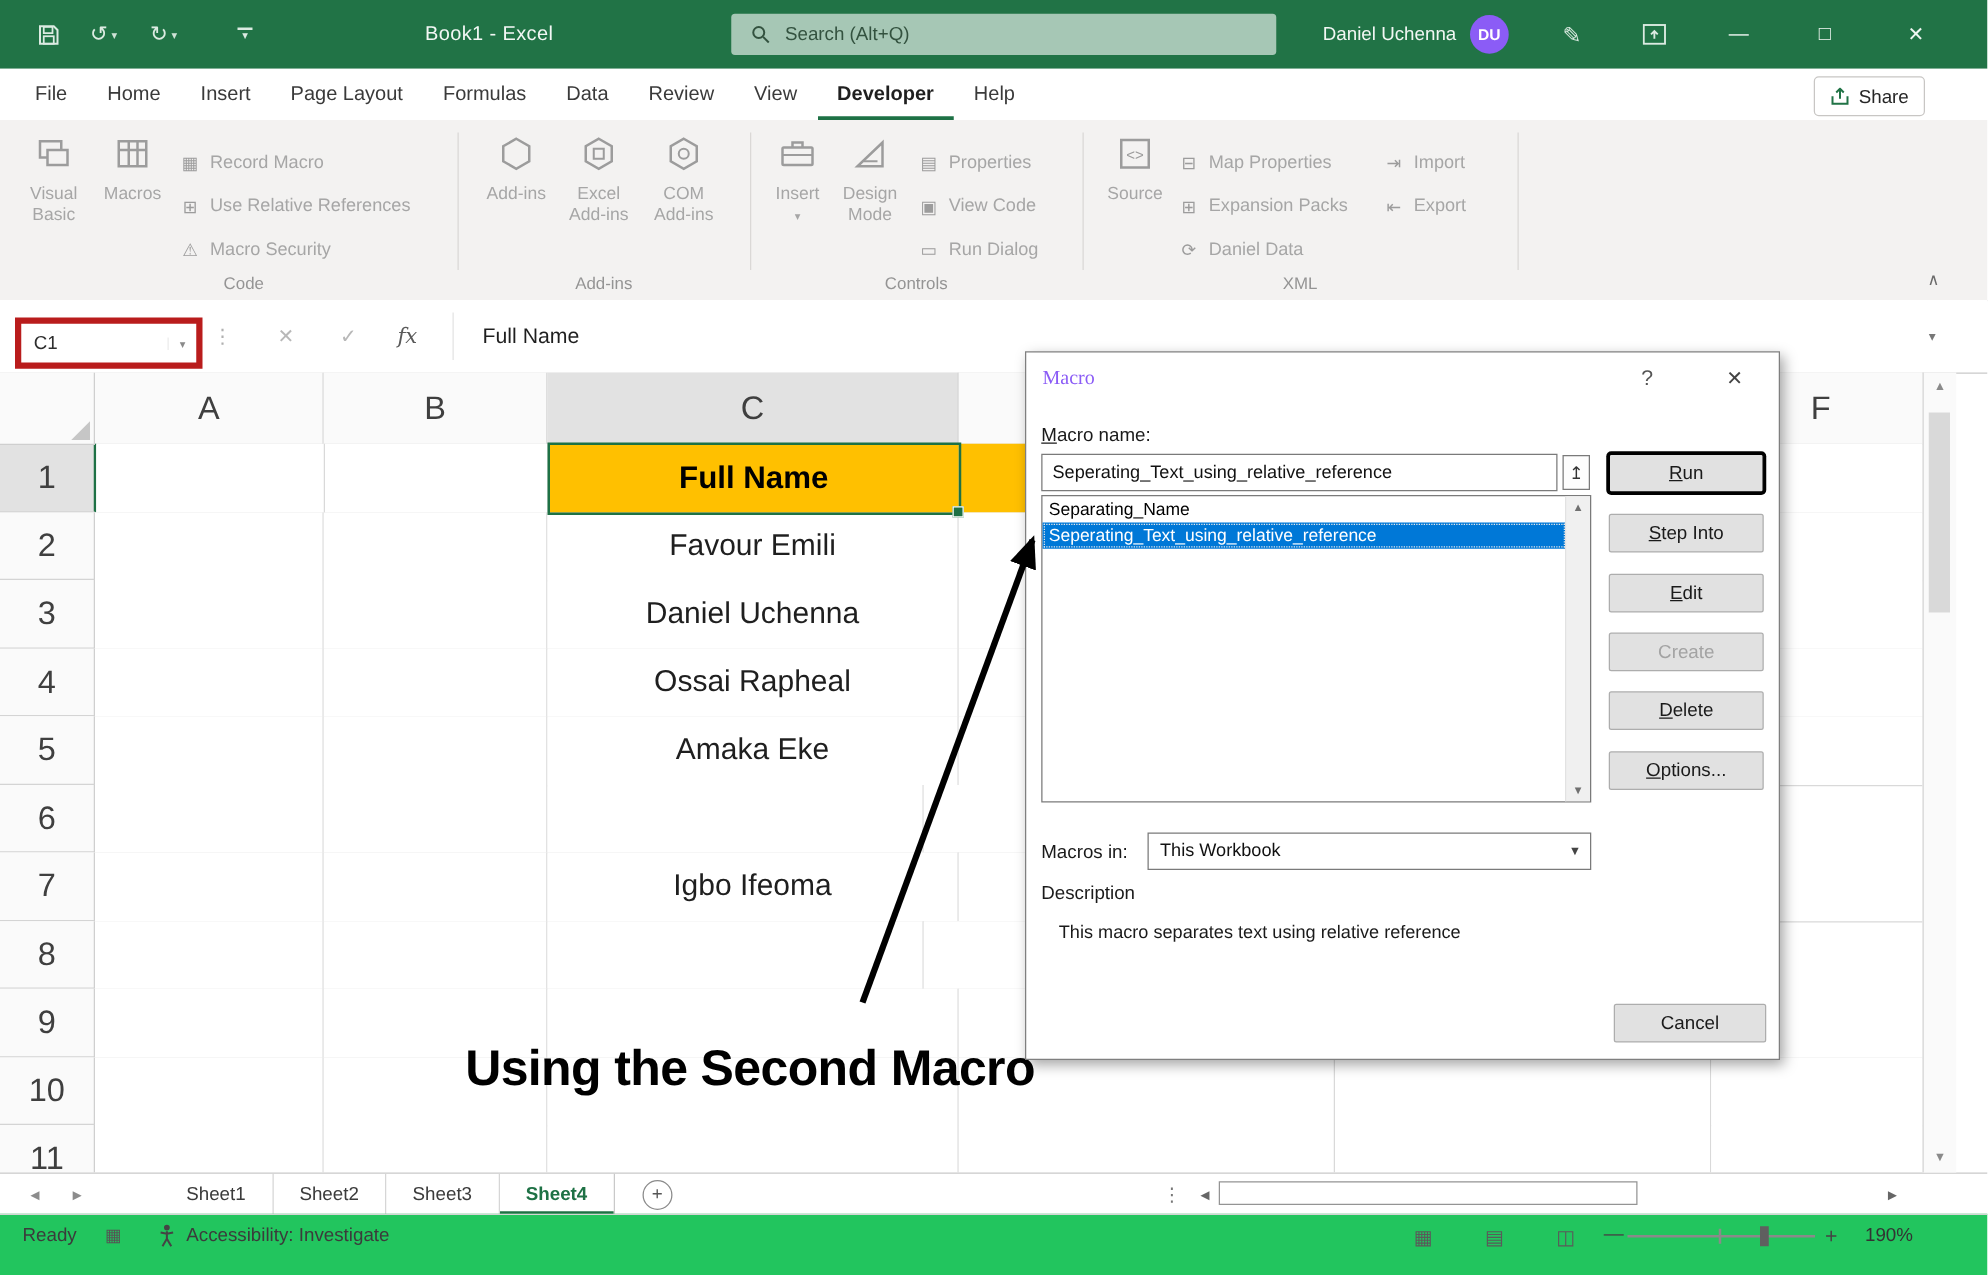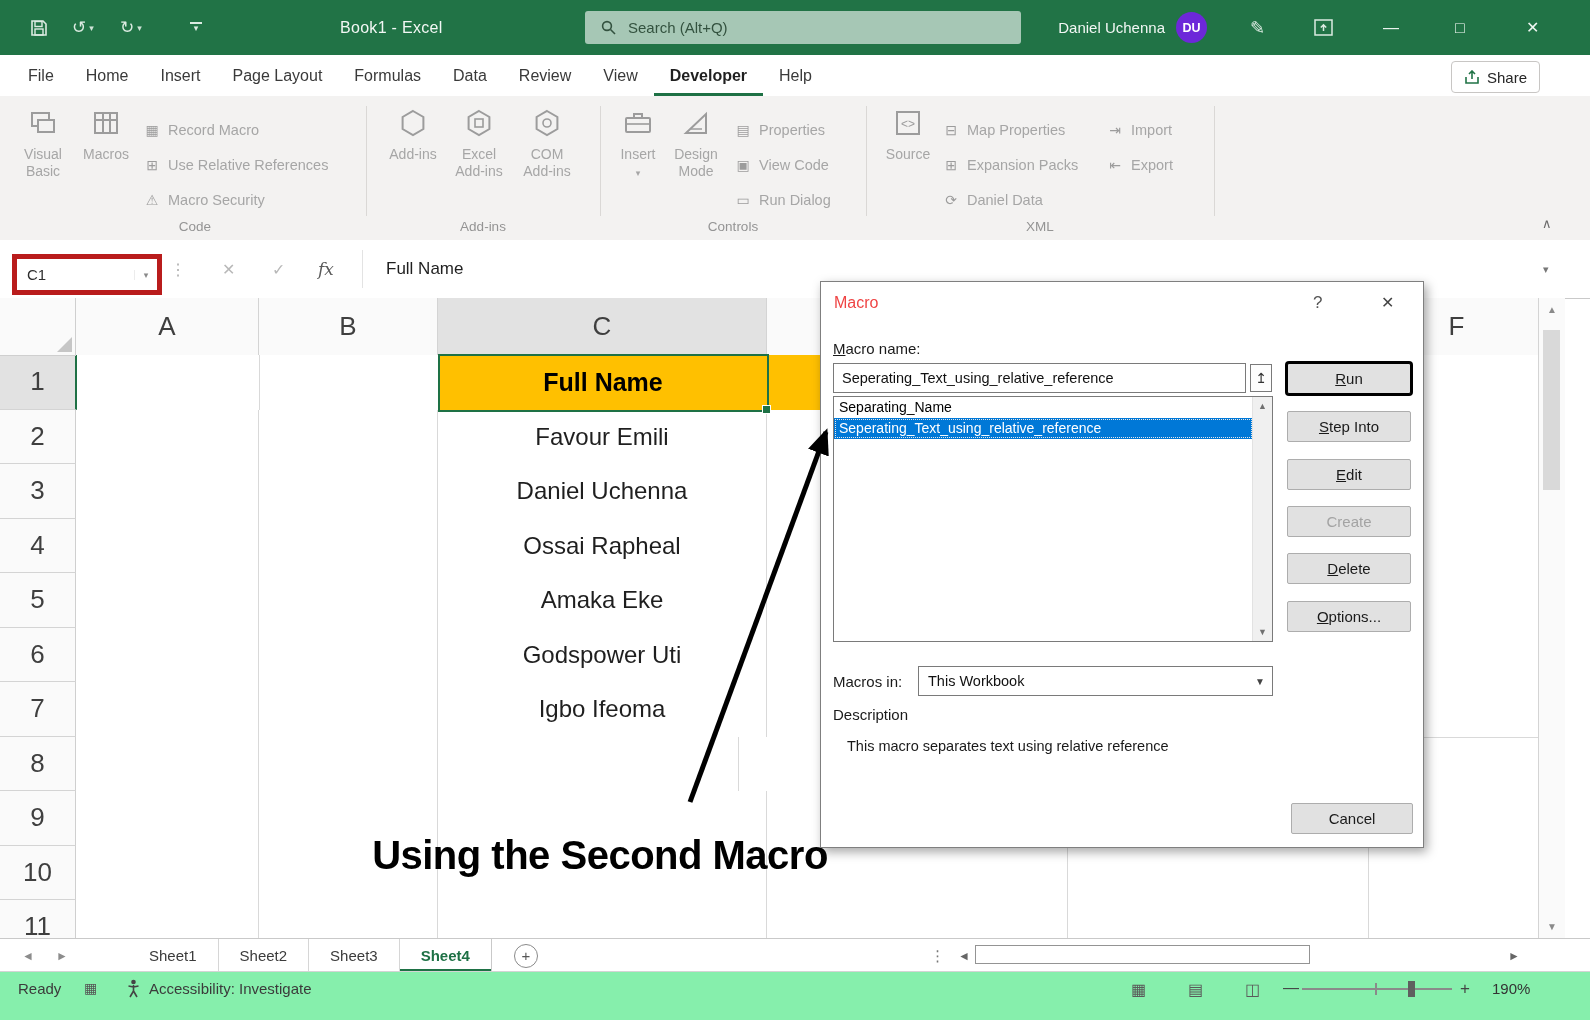--- a/index.html
+++ b/index.html
@@ -10,21 +10,21 @@
 
   
   .titlebar{position:absolute;left:0;top:0;width:1590px;height:55px;background:#217346;color:#eef5f0;}
   .tb-item{position:absolute;top:0;height:55px;display:flex;align-items:center;}
   .tb-glyph{font-size:17px;color:#dcebe2;}
   .tb-caret{font-size:9px;color:#cfe3d7;margin-left:3px;}
   .tb-title{font-size:16px;color:#f2f7f4;letter-spacing:.3px;}
   .searchbox{position:absolute;left:585px;top:11px;width:420px;height:33px;background:#a6c7b5;border-radius:3px;
              display:flex;align-items:center;padding-left:16px;gap:12px;}
   .searchbox span{font-size:15px;color:#33523f;}
-  .avatar{position:absolute;left:1176px;top:12px;width:31px;height:31px;border-radius:50%;background:#6d28d9;
+  .avatar{position:absolute;left:1176px;top:12px;width:31px;height:31px;border-radius:50%;background:#8b5cf6;
           display:flex;align-items:center;justify-content:center;font-size:12.5px;font-weight:700;color:#fff;}
   .winbtn{font-size:16px;color:#f0f6f2;}
 
   
   .menubar{position:absolute;left:0;top:55px;width:1590px;height:41px;background:#fff;display:flex;align-items:stretch;padding-left:12px;}
   .mtab{display:flex;align-items:center;padding:0 16px;font-size:16px;color:#3a3a3a;}
   .mtab.active{font-weight:700;color:#1f1f1f;box-shadow:inset 0 -3px 0 #1e7145;}
   .sharebtn{position:absolute;left:1451px;top:61px;height:30px;border:1px solid #c8c6c4;border-radius:4px;background:#fff;
             display:flex;align-items:center;gap:7px;padding:0 12px;font-size:15px;color:#262626;}
 
@@ -106,21 +106,21 @@
   .tabnav{width:106px;display:flex;align-items:center;gap:22px;padding-left:22px;color:#8c8c8c;font-size:12px;}
   .stab{display:flex;align-items:center;padding:0 21px;font-size:15px;color:#3b3b3b;border-right:1px solid #d6d6d6;}
   .stab.active{color:#1e7145;font-weight:700;box-shadow:inset 0 -3px 0 #1e7145;border-right:1px solid #c9c9c9;}
   .addsheet{margin-left:22px;align-self:center;width:22px;height:22px;border:1px solid #8a8a8a;border-radius:50%;
             display:flex;align-items:center;justify-content:center;font-size:15px;color:#555;}
   .kebab{position:absolute;left:930px;top:0;height:33px;display:flex;align-items:center;color:#777;font-size:15px;}
   .hsa{position:absolute;top:0;height:33px;display:flex;align-items:center;color:#666;font-size:12px;}
   .hthumb{position:absolute;left:975px;top:6px;width:335px;height:19px;background:#fff;border:1px solid #949494;box-sizing:border-box;}
 
   
-  .sbar{position:absolute;left:0;top:971px;width:1590px;height:49px;background:#86efac;border-top:1px solid #d4d4d4;
+  .sbar{position:absolute;left:0;top:971px;width:1590px;height:49px;background:#22c55e;border-top:1px solid #d4d4d4;
         font-size:15px;color:#3b3b3b;}
   .sb-abs{position:absolute;display:flex;align-items:center;}
   .viewico{font-size:16px;color:#5a5a5a;}
   .zoomtrack{position:absolute;left:1302px;top:16px;width:150px;height:2px;background:#8a8a8a;}
   .zoomnotch{position:absolute;left:1375px;top:11px;width:2px;height:12px;background:#8a8a8a;}
   .zoomthumb{position:absolute;left:1408px;top:9px;width:7px;height:16px;background:#5f5f5f;}
 </style>
 </head>
 <body>
 
@@ -441,21 +441,20 @@
         <div class="cell" style="width: 178px;"></div>
         <div class="cell" style="width: 328px;">Amaka Eke</div>
         <div class="cell" style="width: 300px;"></div>
         <div class="cell" style="width: 300px;"></div>
         <div class="cell" style="width: 175px;"></div>
       </div>
       <div class="grow">
         <div class="rh">6</div>
         <div class="cell" style="width: 182px;"></div>
         <div class="cell" style="width: 178px;"></div>
-        <div class="cell" style="width: 328px;">Godspower Uti</div>
         <div class="cell" style="width: 300px;"></div>
         <div class="cell" style="width: 300px;"></div>
         <div class="cell" style="width: 175px;"></div>
       </div>
       <div class="grow">
         <div class="rh">7</div>
         <div class="cell" style="width: 182px;"></div>
         <div class="cell" style="width: 178px;"></div>
         <div class="cell" style="width: 328px;">Igbo Ifeoma</div>
         <div class="cell" style="width: 300px;"></div>
@@ -512,21 +511,21 @@
 <svg class="arrow-overlay" width="1590" height="1020">
   <defs>
     <marker id="ah" markerUnits="userSpaceOnUse" markerWidth="28" markerHeight="24" refX="22" refY="11" orient="auto">
       <polygon points="0 0, 26 11, 0 22" fill="#000"></polygon>
     </marker>
   </defs>
   <line x1="690" y1="802" x2="826" y2="432" stroke="#000" stroke-width="5" marker-end="url(#ah)"></line>
 </svg>
 
 <div class="dialog">
-  <div class="dlg-abs" style="left:13px;top:12px;font-size:16px;color:#ef4444;">Macro</div>
+  <div class="dlg-abs" style="left:13px;top:12px;font-size:16px;color:#8b5cf6;font-family:Liberation Serif, serif;">Macro</div>
   <div class="dlg-abs" style="left:492px;top:11px;font-size:17px;color:#555;">?</div>
   <div class="dlg-abs" style="left:560px;top:11px;font-size:16px;color:#444;">✕</div>
 
   <div class="dlg-abs" style="left:12px;top:58px;"><u>M</u>acro name:</div>
   <input class="macro-input" value="Seperating_Text_using_relative_reference" style="">
   <div class="upbtn">
       <span>↥</span>
     </div>
 
   <div class="macro-list">

